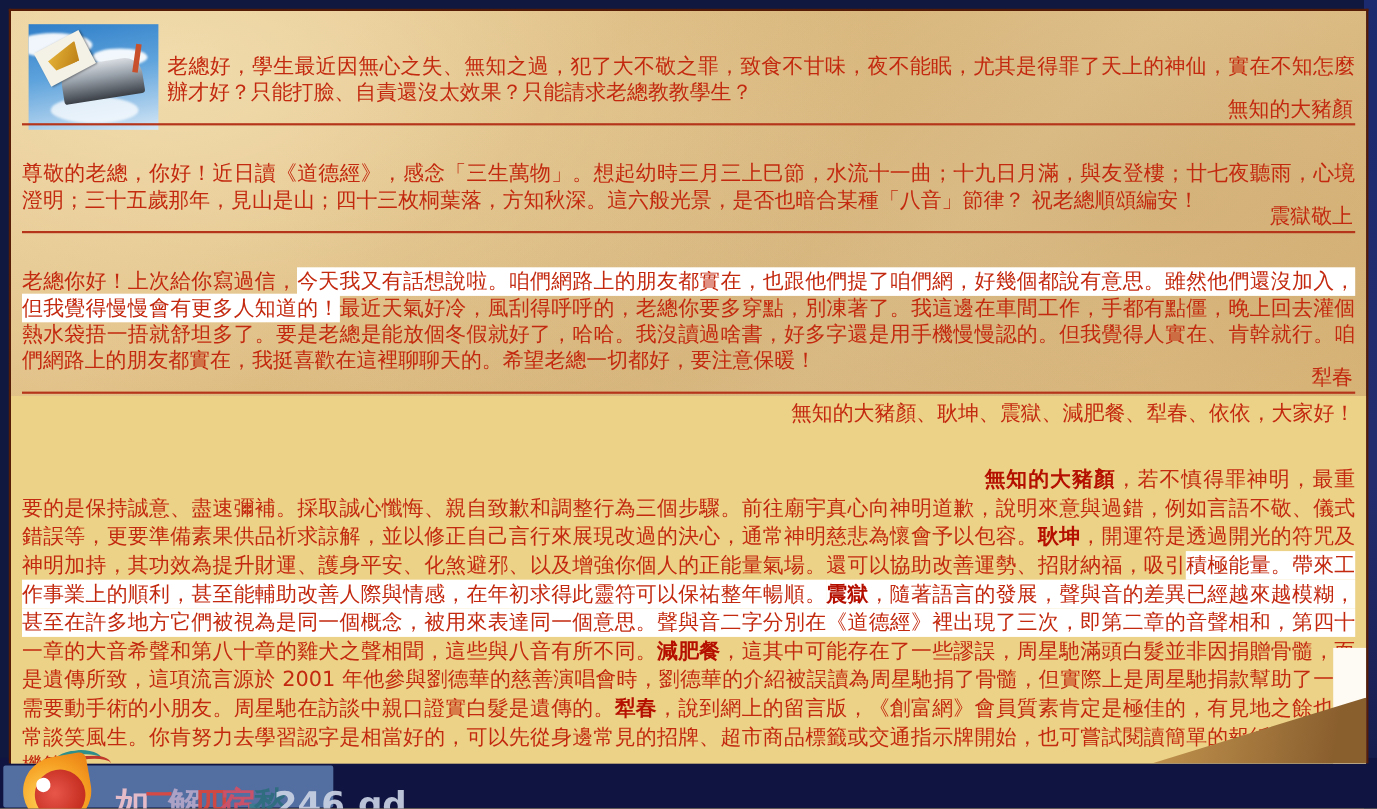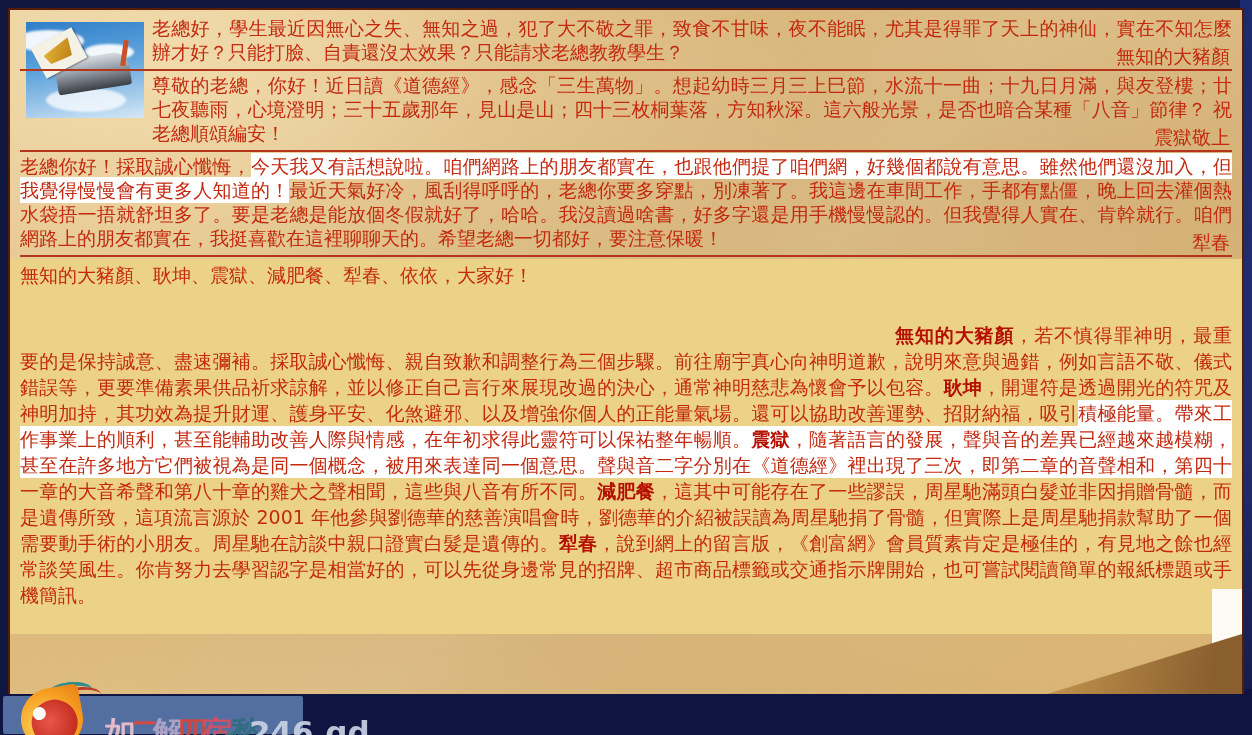--- a/index.html
+++ b/index.html
@@ -41,30 +41,31 @@
   .mail-flag{position:absolute;left:96px;top:18px;width:5px;height:26px;background:#c8502a;transform:rotate(8deg);}
   .envelope{position:absolute;left:10px;top:14px;width:46px;height:34px;background:#f4f1e6;
     transform:rotate(-28deg);box-shadow:1px 1px 2px rgba(0,0,0,.4);}
   .env-mark{position:absolute;left:8px;top:7px;width:30px;height:18px;
     background:linear-gradient(135deg,#e8b73c,#b97b12);clip-path:polygon(0 30%,100% 0,85% 100%,10% 90%);}
   
   .content{position:relative;width:100%;height:100%;}
   .letters{padding:6px 10px 0 10px;}
   .letter{
     position:relative;font-size:19px;line-height:24px;color:#c3290f;
-    border-bottom:2px solid #b5351b;padding-bottom:5px;margin-bottom:2px;
+    border-bottom:2px solid #b5351b;padding-bottom:16px;margin-bottom:2px;
     text-align:justify;
+    margin-top:32px;
   }
   .letter .sig{position:absolute;right:2px;bottom:1px;background:transparent;}
   .hl-white{background:#ffffff;box-decoration-break:clone;-webkit-box-decoration-break:clone;padding:2px 0;}
   .dash-fill{display:inline-block;width:360px;height:18px;background:#ffffff;
     border-bottom:2px dashed #c3290f;vertical-align:-3px;}
   
   .reply-section{background:#ecd287;padding:4px 10px 26px 10px;min-height:300px;}
-  .greeting{font-size:19px;line-height:25px;color:#c3290f;}
+  .greeting{font-size:19px;line-height:25px;color:#c3290f;text-align:right;}
   .reply-body{
     margin-top:34px;font-size:19px;line-height:26px;color:#c3290f;
     text-indent:875px;text-align:justify;
   }
   .reply-body .bold-name{font-weight:bold;color:#b50f00;}
   
   .watermark{position:absolute;left:3px;bottom:1px;width:300px;height:52px;}
   .wm-panel{position:absolute;left:0;top:14px;width:300px;height:38px;
     background:rgba(103,136,189,.78);border-radius:2px;}
   .wm-swoosh1{position:absolute;left:44px;top:0px;width:46px;height:18px;
@@ -97,21 +98,21 @@
         <div class="cloud c3"></div>
         <div class="mailbox"></div>
         <div class="mail-flag"></div>
         <div class="envelope">
           <div class="env-mark"></div>
         </div>
       </div>
 
     <div class="letter"><span>老總好，學生最近因無心之失、無知之過，犯了大不敬之罪，致食不甘味，夜不能眠，尤其是得罪了天上的神仙，實在不知怎麼辦才好？只能打臉、自責還沒太效果？只能請求老總教教學生？</span><span class="sig">無知的大豬顏</span></div>
         <div class="letter"><span>尊敬的老總，你好！近日讀《道德經》，感念「三生萬物」。想起幼時三月三上巳節，水流十一曲；十九日月滿，與友登樓；廿七夜聽雨，心境澄明；三十五歲那年，見山是山；四十三枚桐葉落，方知秋深。這六般光景，是否也暗合某種「八音」節律？ 祝老總順頌編安！</span><span class="sig">震獄敬上</span></div>
-        <div class="letter"><span>老總你好！採取誠心懺悔，</span><span class="hl-white">今天我又有話想說啦。咱們網路上的朋友都實在，也跟他們提了咱們網，好幾個都說有意思。雖然他們還沒加入，但我覺得慢慢會有更多人知道的！</span><span>最近天氣好冷，風刮得呼呼的，老總你要多穿點，別凍著了。我這邊在車間工作，手都有點僵，晚上回去灌個熱水袋捂一捂就舒坦多了。要是老總是能放個冬假就好了，哈哈。我沒讀過啥書，好多字還是用手機慢慢認的。但我覺得人實在、肯幹就行。咱們網路上的朋友都實在，我挺喜歡在這裡聊聊天的。希望老總一切都好，要注意保暖！</span><span class="sig">犁春</span></div>
+        <div class="letter"><span>老總你好！上次給你寫過信，</span><span class="hl-white">今天我又有話想說啦。咱們網路上的朋友都實在，也跟他們提了咱們網，好幾個都說有意思。雖然他們還沒加入，但我覺得慢慢會有更多人知道的！</span><span>最近天氣好冷，風刮得呼呼的，老總你要多穿點，別凍著了。我這邊在車間工作，手都有點僵，晚上回去灌個熱水袋捂一捂就舒坦多了。要是老總是能放個冬假就好了，哈哈。我沒讀過啥書，好多字還是用手機慢慢認的。但我覺得人實在、肯幹就行。咱們網路上的朋友都實在，我挺喜歡在這裡聊聊天的。希望老總一切都好，要注意保暖！</span><span class="sig">犁春</span></div>
       </div>
     <div class="reply-section">
       <div class="greeting">無知的大豬顏、耿坤、震獄、減肥餐、犁春、依依，大家好！</div>
       <div class="reply-body"><span class="bold-name">無知的大豬顏</span><span>，若不慎得罪神明，最重要的是保持誠意、盡速彌補。採取誠心懺悔、親自致歉和調整行為三個步驟。前往廟宇真心向神明道歉，說明來意與過錯，例如言語不敬、儀式錯誤等，更要準備素果供品祈求諒解，並以修正自己言行來展現改過的決心，通常神明慈悲為懷會予以包容。</span><span class="bold-name">耿坤</span><span>，開運符是透過開光的符咒及神明加持，其功效為提升財運、護身平安、化煞避邪、以及增強你個人的正能量氣場。還可以協助改善運勢、招財納福，吸引</span><span class="hl-white">積極能量。帶來工作事業上的順利，甚至能輔助改善人際與情感，在年初求得此靈符可以保祐整年暢順。</span><span class="hl-white bold-name">震獄</span><span class="hl-white">，隨著語言的發展，聲與音的差異已經越來越模糊，甚至在許多地方它們被視為是同一個概念，被用來表達同一個意思。聲與音二字分別在《道德經》裡出現了三次，即第二章的音聲相和，第四十</span><span>一章的大音希聲和第八十章的雞犬之聲相聞，這些與八音有所不同。</span><span class="bold-name">減肥餐</span><span>，這其中可能存在了一些謬誤，周星馳滿頭白髮並非因捐贈骨髓，而是遺傳所致，這項流言源於 2001 年他參與劉德華的慈善演唱會時，劉德華的介紹被誤讀為周星馳捐了骨髓，但實際上是周星馳捐款幫助了一個需要動手術的小朋友。周星馳在訪談中親口證實白髮是遺傳的。</span><span class="bold-name">犁春</span><span>，說到網上的留言版，《創富網》會員質素肯定是極佳的，有見地之餘也經常談笑風生。你肯努力去學習認字是相當好的，可以先從身邊常見的招牌、超市商品標籤或交通指示牌開始，也可嘗試閱讀簡單的報紙標題或手機簡訊。</span></div>
     </div>
   </div>
   <div class="curl-white"></div>
   <div class="curl-wedge"></div>
 </div>
 

